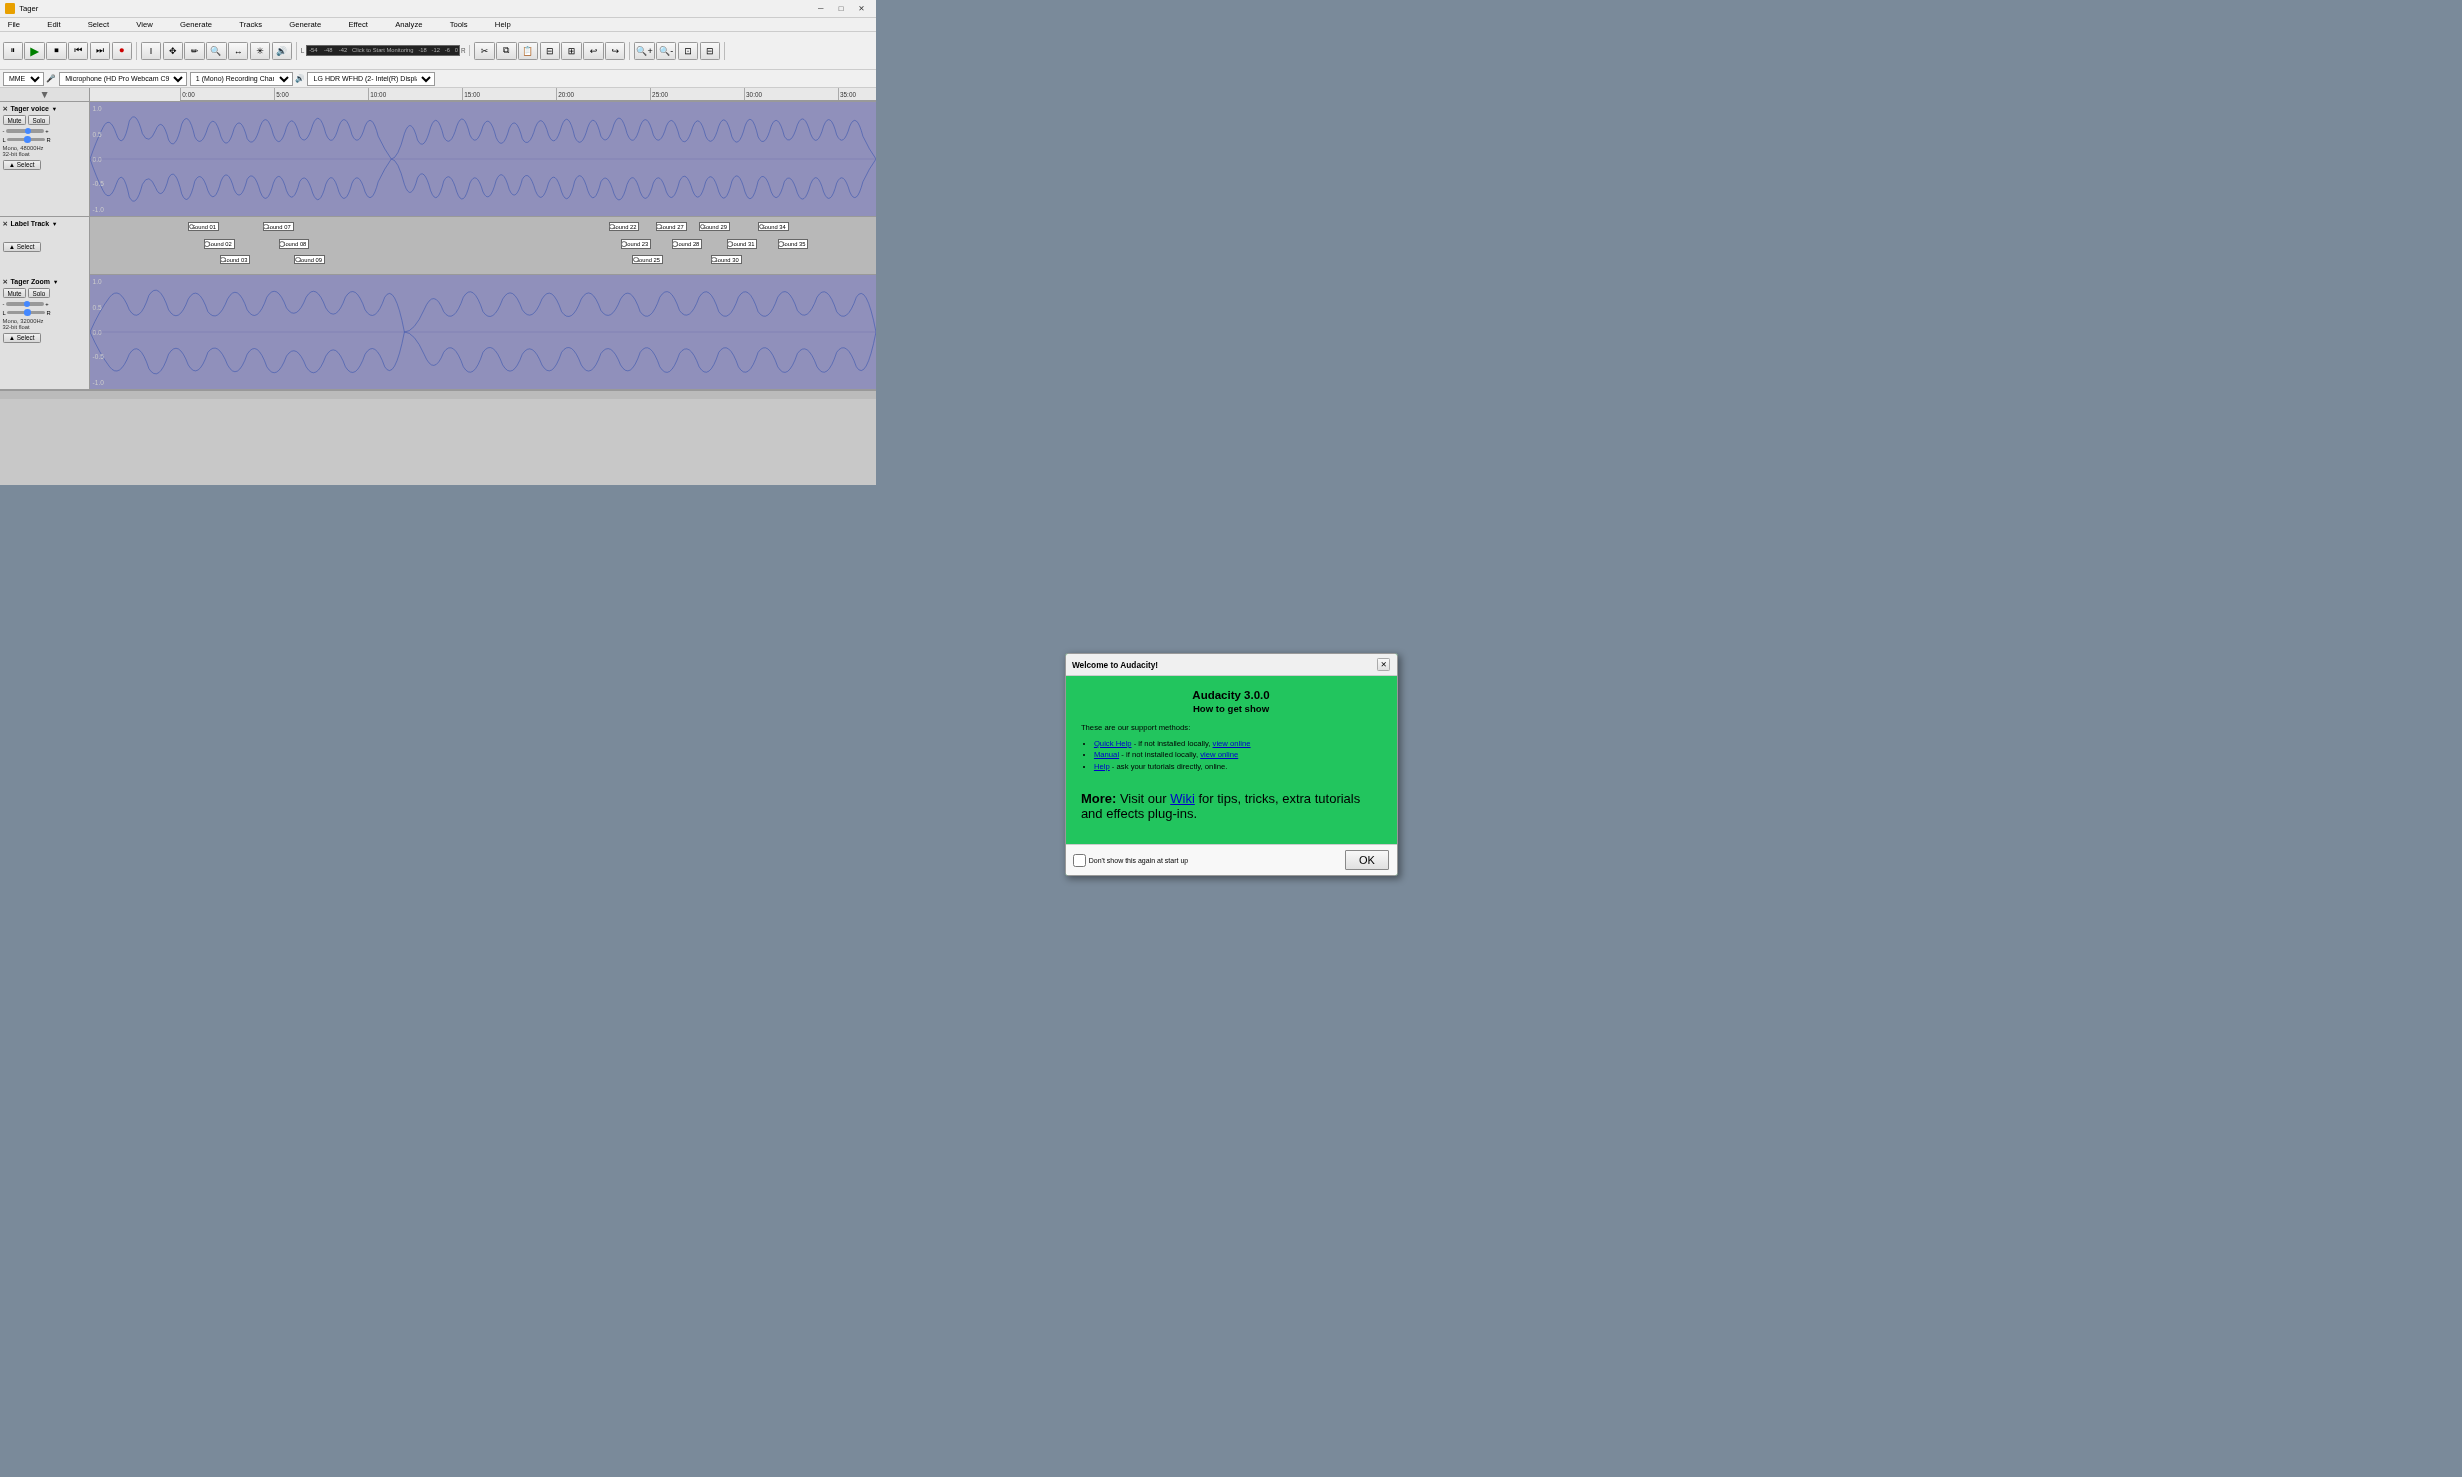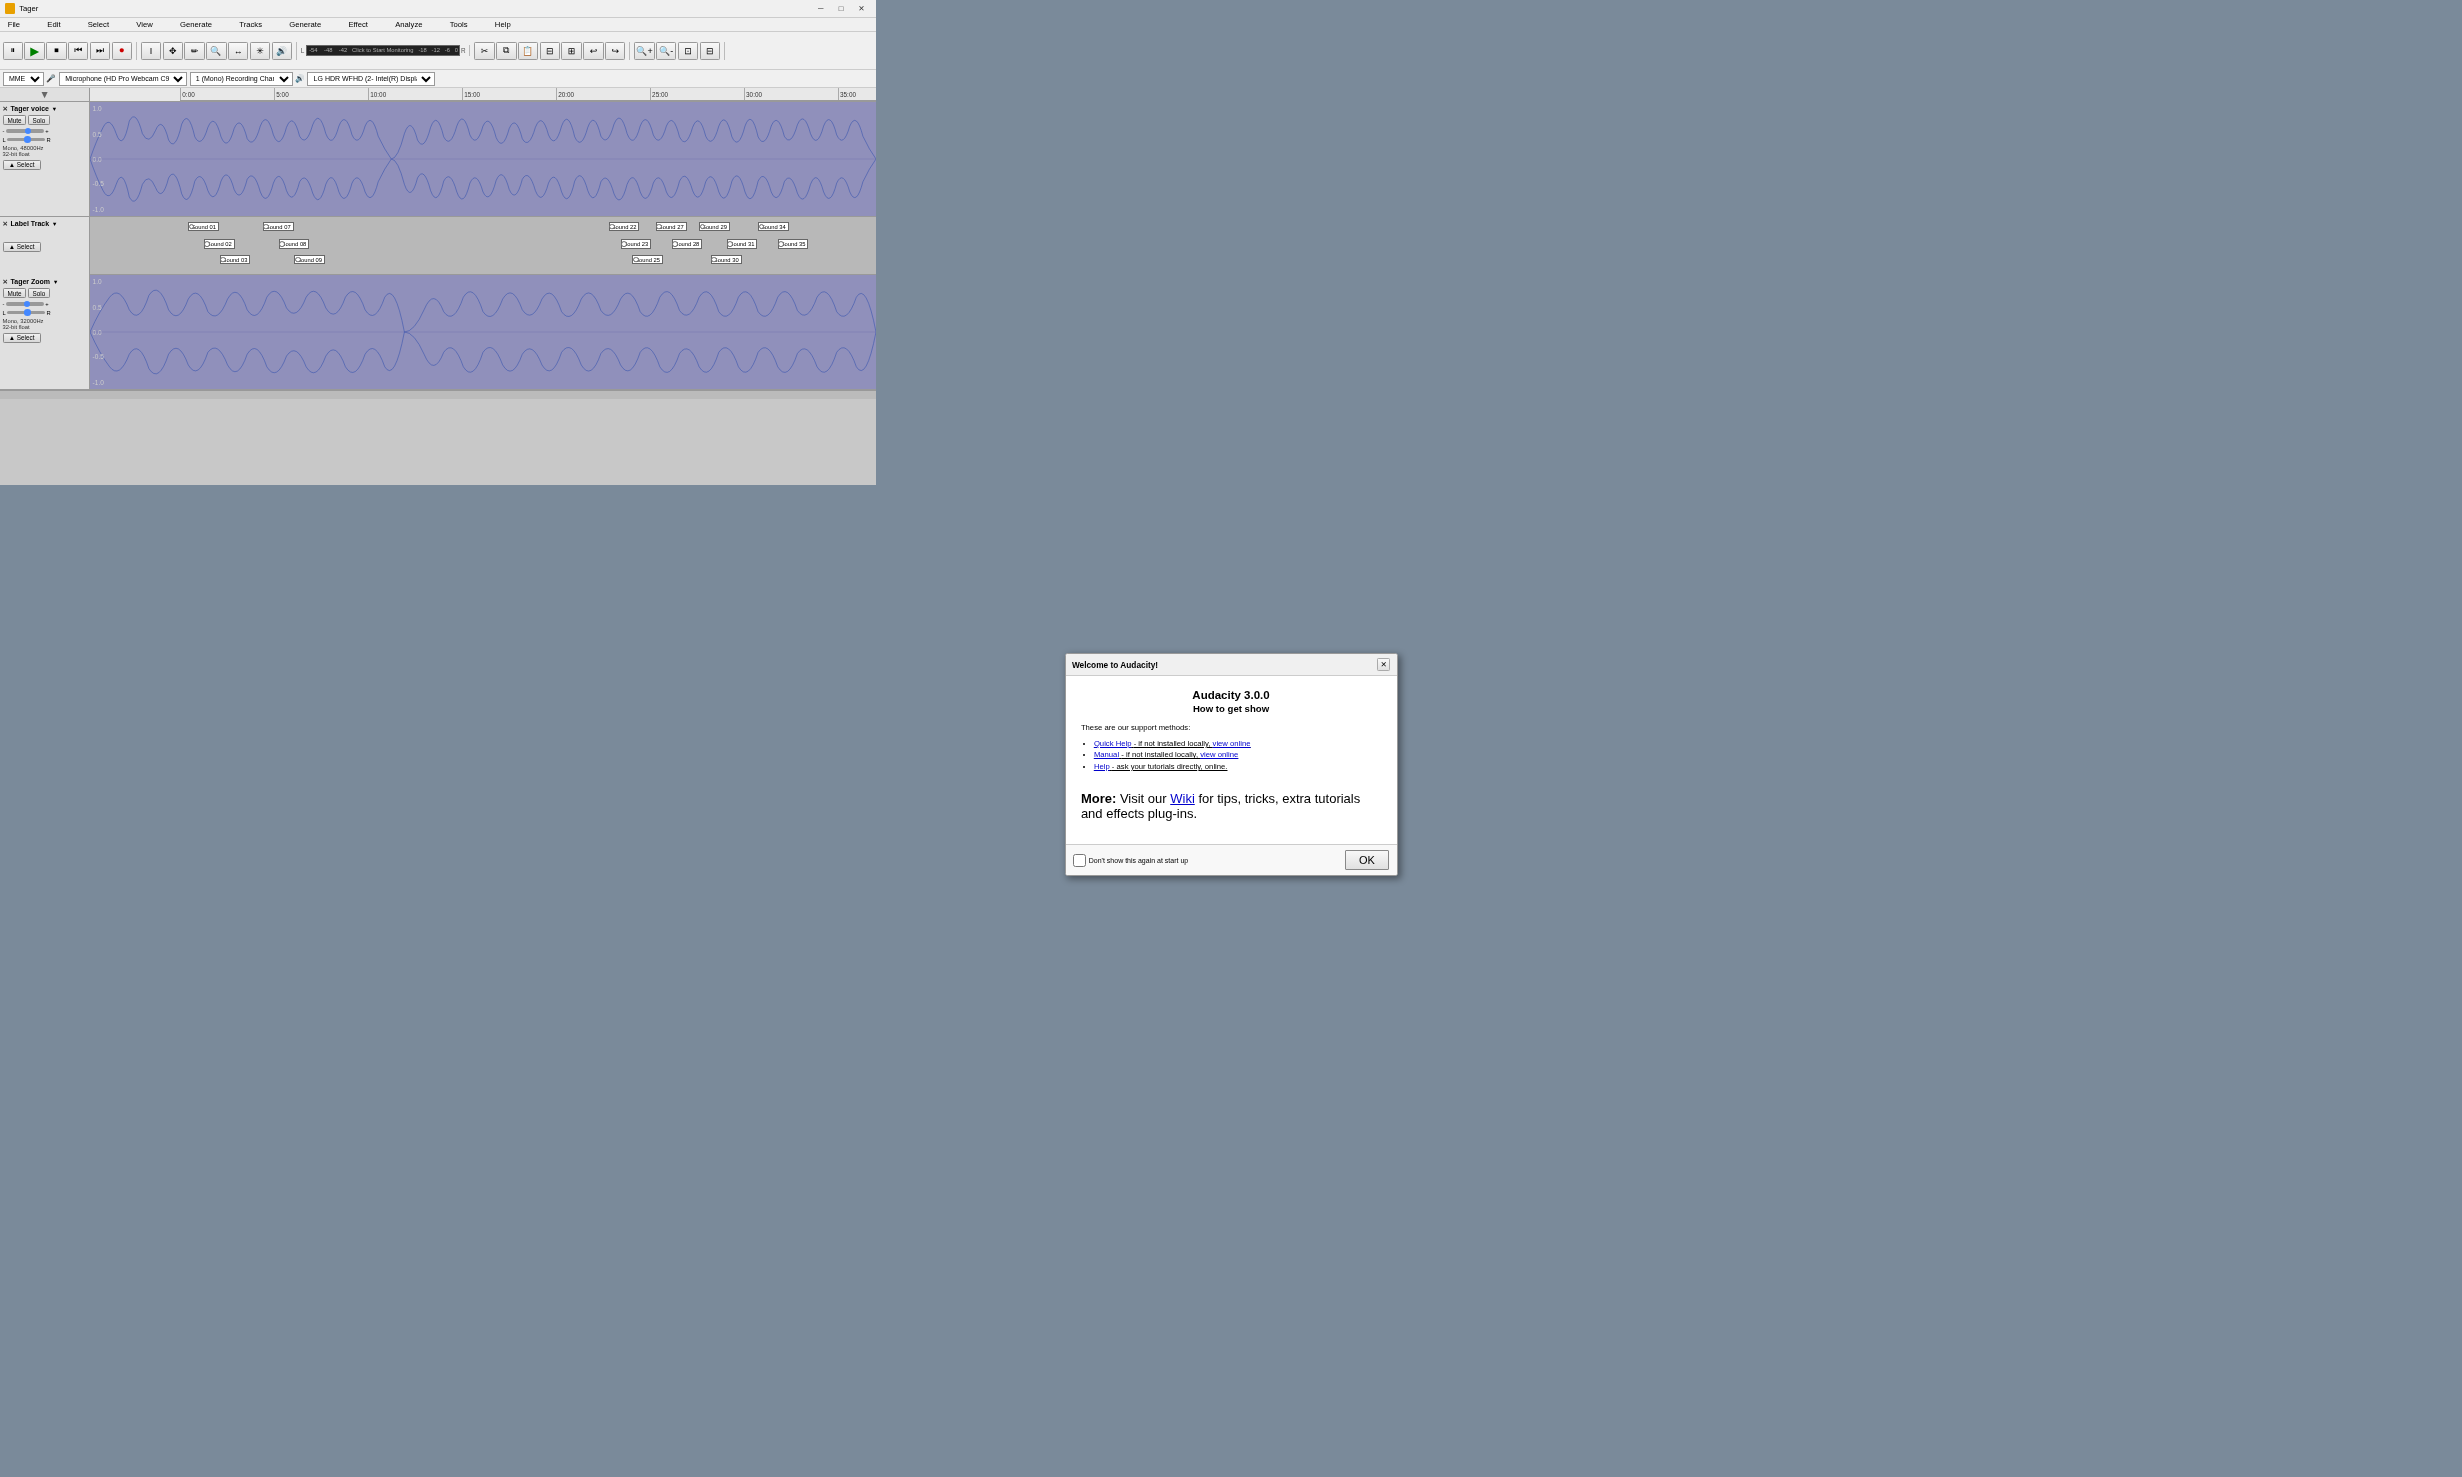--- a/index.html
+++ b/index.html
@@ -211,21 +211,21 @@
     .dialog-overlay {
       position: fixed;
       top: 0; left: 0; right: 0; bottom: 0;
       background: transparent;
       display: flex;
       align-items: center;
       justify-content: center;
       z-index: 1000;
     }
     .dialog {
-      background: #ffffff;
+      background: #22c55e;
       border: 0.6px solid #999;
       box-shadow: 2.6px 2.6px 7.7px rgba(0,0,0,0.4);
       width: 333px;
       border-radius: 2.6px;
       overflow: hidden;
       position: relative;
       top: 26px;
     }
     .dialog-titlebar {
       background: #f0f0f0;
@@ -264,21 +264,21 @@
       font-weight: bold;
       margin-bottom: 2.6px;
     }
     .dialog-subtitle {
       text-align: center;
       font-size: 9.6px;
       font-weight: bold;
       margin-bottom: 9px;
     }
     .dialog-text { font-size: 7.7px; margin-bottom: 6.4px; }
-    .dialog-list { list-style: disc; padding-left: 13px; margin-bottom: 20px; font-size: 7.7px; text-decoration: underline; }
+    .dialog-list { list-style: disc; padding-left: 13px; margin-bottom: 20px; font-size: 7.7px; }
     .dialog-list li { margin-bottom: 2.6px; }
     .dialog-link { color: #0000cc; text-decoration: underline; cursor: pointer; }
     .dialog-more { font-size: 13px; margin-bottom: 10.3px; }
     .dialog-footer {
       display: flex;
       align-items: center;
       justify-content: space-between;
       border-top: 0.6px solid #ccc;
       padding: 5.1px 7.7px;
       background: #f8f8f8;

